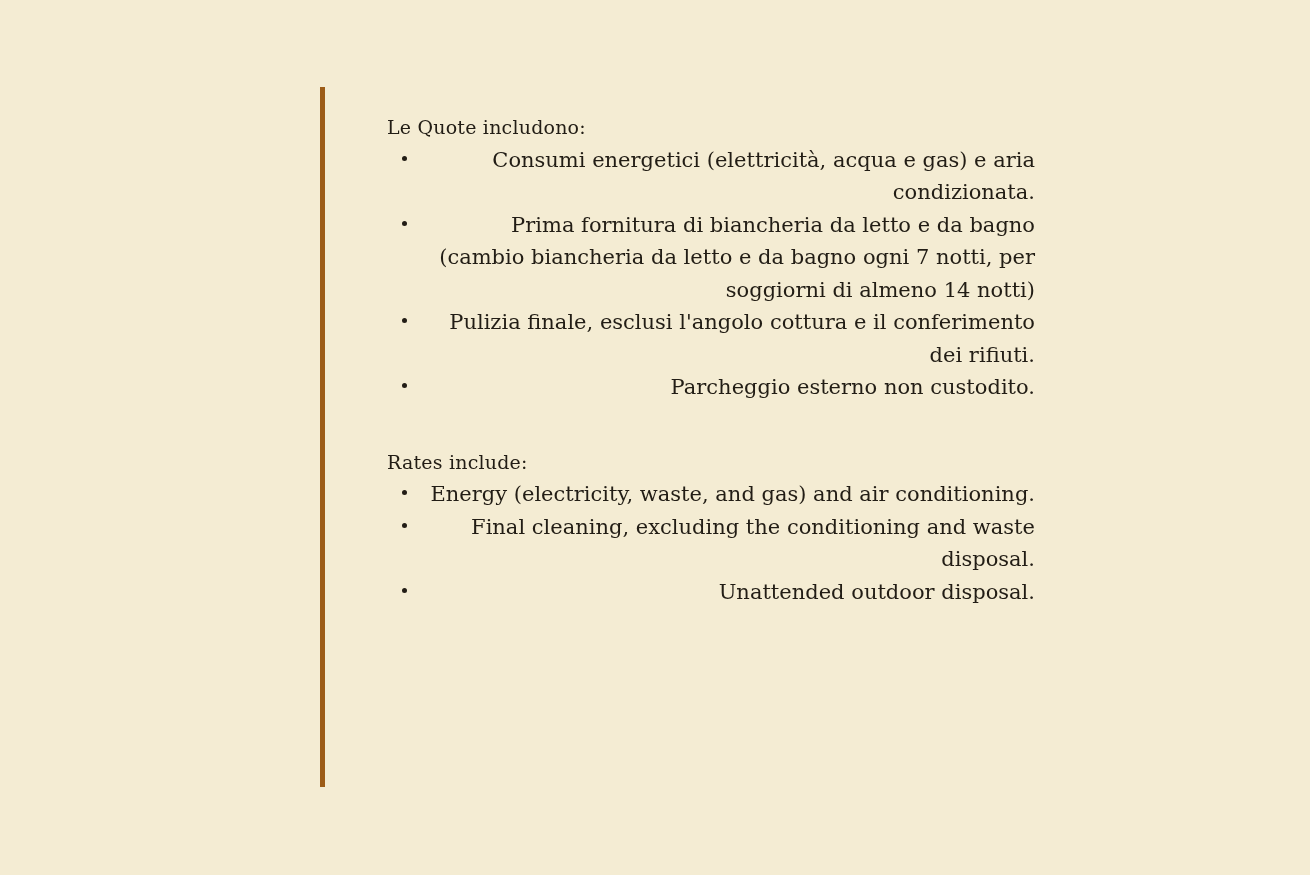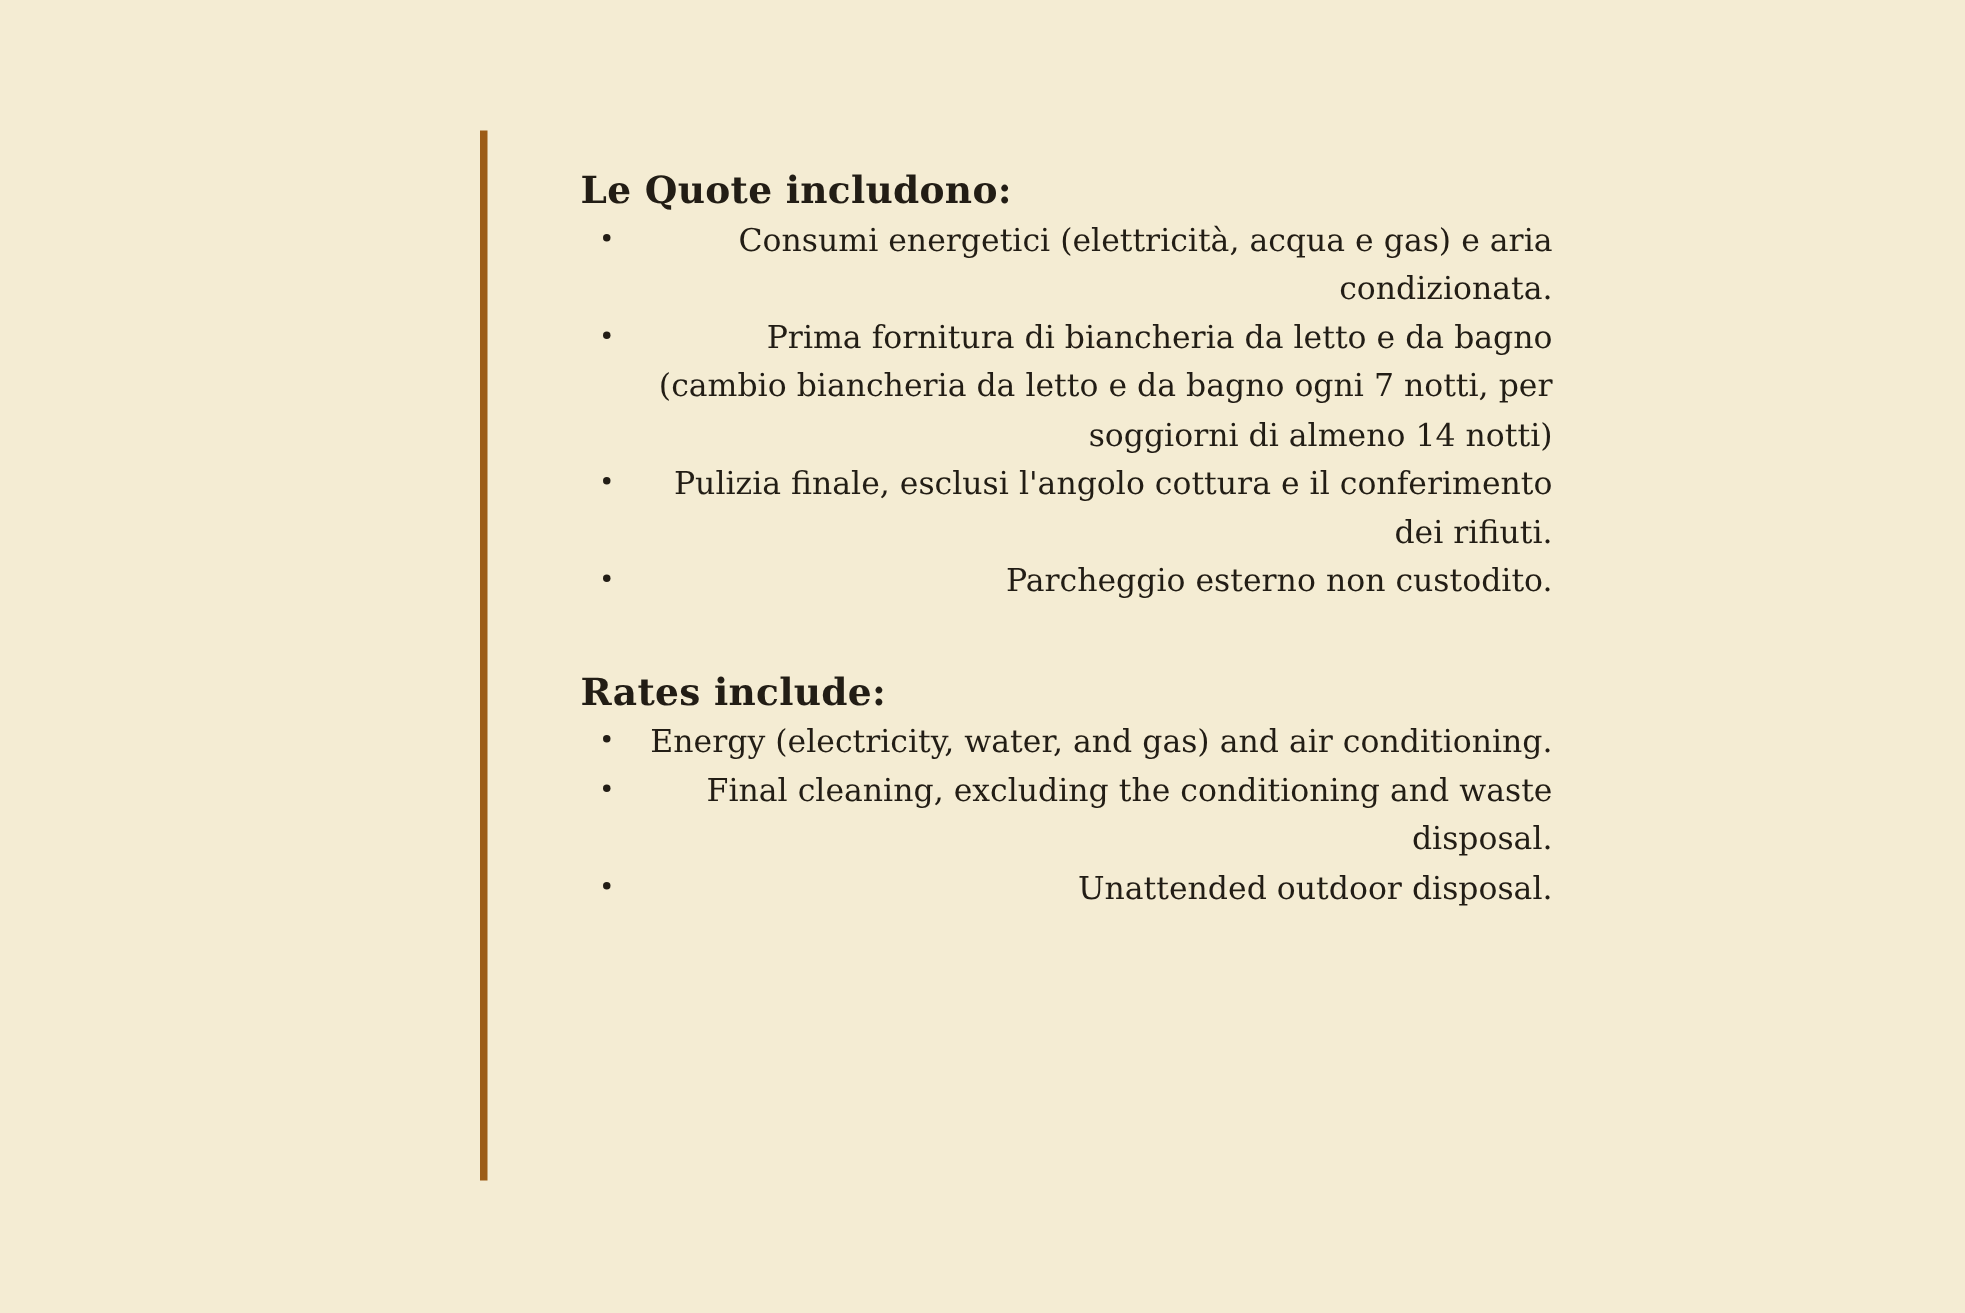--- a/index.html
+++ b/index.html
@@ -26,22 +26,22 @@
   .content {
     position: absolute;
     left: 387px;
     top: 111px;
     width: 648px;
     font-size: 21px;
     line-height: 32.5px;
   }
   .section-heading {
     margin: 0;
-    font-size: 25px;
-    font-weight: bold;
+    font-size: 19px;
+    font-weight: normal;
     line-height: 32.5px;
     letter-spacing: 0.2px;
   }
   ul.bullet-list {
     margin: 0;
     padding: 0 0 0 35px;
     list-style: none;
   }
   ul.bullet-list li {
     position: relative;
@@ -74,19 +74,19 @@
       <li>Consumi energetici (elettricità, acqua e gas) e aria condizionata.</li>
       <li>Prima fornitura di biancheria da letto e da bagno (cambio biancheria da letto e da bagno ogni 7 notti, per soggiorni di almeno 14 notti)</li>
       <li>Pulizia finale, esclusi l'angolo cottura e il conferimento dei rifiuti.</li>
       <li>Parcheggio esterno non custodito.</li>
     </ul>
   </div>
 
   <div class="section">
     <h3 class="section-heading">Rates include:</h3>
     <ul class="bullet-list">
-      <li>Energy (electricity, water, and gas) and air conditioning.</li>
+      <li>Energy (electricity, waste, and gas) and air conditioning.</li>
       <li>Final cleaning, excluding the conditioning and waste disposal.</li>
       <li>Unattended outdoor disposal.</li>
     </ul>
   </div>
 
 </div>
 
 </body></html>

